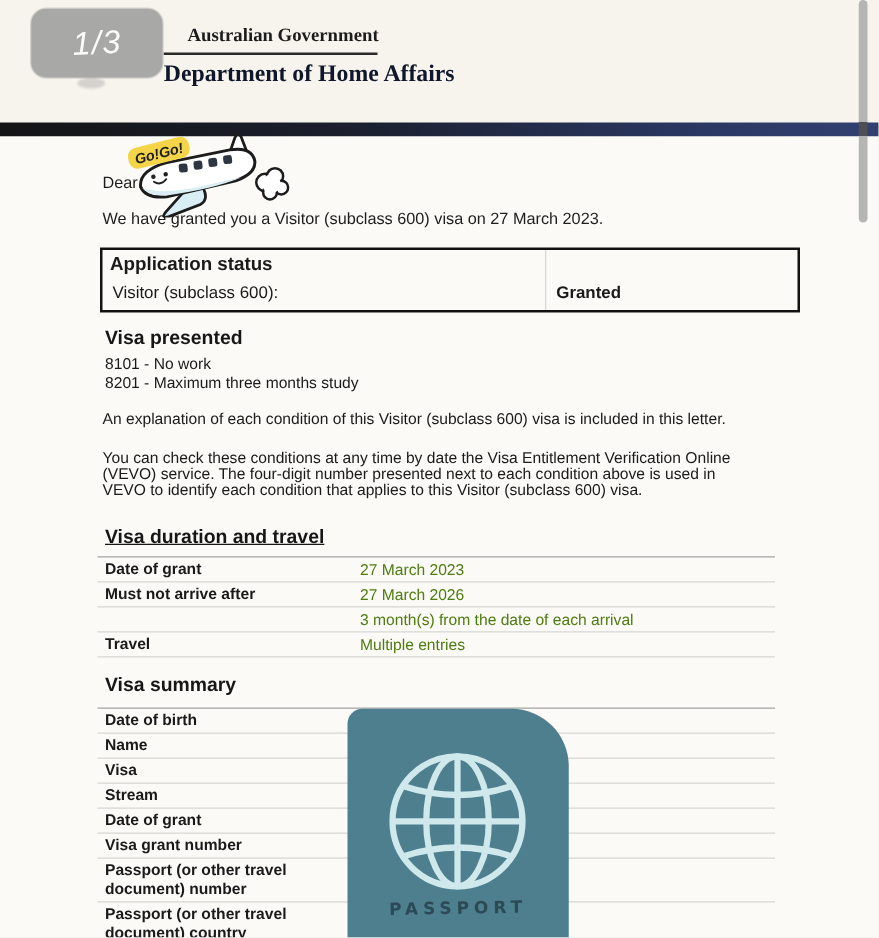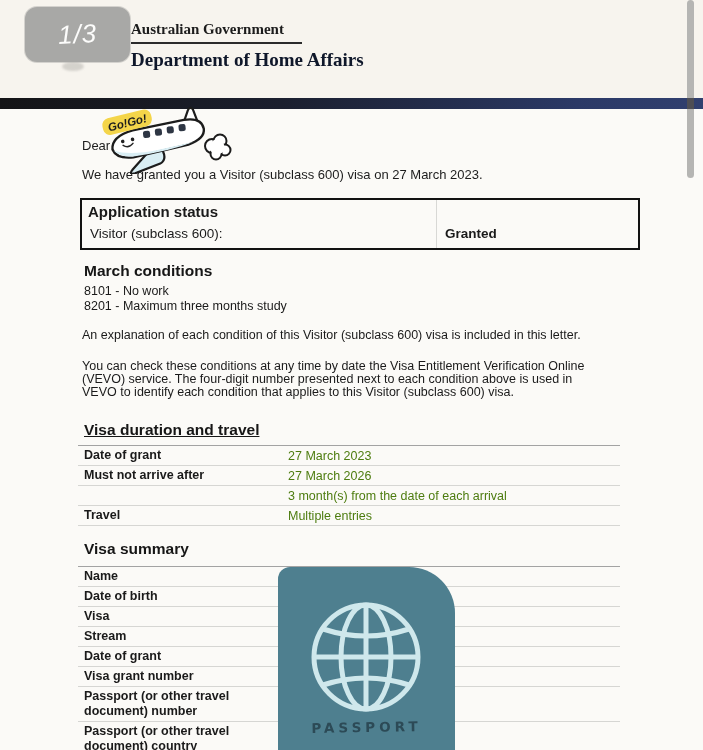--- a/index.html
+++ b/index.html
@@ -18,21 +18,21 @@
     box-shadow:0 0 0 1px rgba(160,160,158,.4);
   }
   .page-badge .num{
     color:#fcfcfb; font-size:26px; font-style:italic; font-weight:500;
     transform:rotate(-3deg); letter-spacing:1px;
   }
   .arms-remnant{position:absolute; left:62px; top:62px; width:22px; height:9px;
     background:#b9b7b2; border-radius:50%; opacity:.55; filter:blur(1px);}
   
   .govt{position:absolute; left:131px; top:21px; font-family:"Liberation Serif", serif;
-    font-weight:bold; font-size:15px; color:#1c1c1c;}
+    font-weight:bold; font-size:15px; color:#1c1c1c;padding-left:19px;}
   .govt-rule{position:absolute; left:131px; top:42px; width:171px; height:2px; background:#2b2b2b;}
   .dept{position:absolute; left:131px; top:49px; font-family:"Liberation Serif", serif;
     font-weight:bold; font-size:19px; color:#0f172a;}
   
   .page-bar{position:absolute; left:0; top:98px; width:703px; height:11px;
     background:linear-gradient(90deg,#141416 0%, #1b1f2e 40%, #2b3966 82%, #31406f 100%);}
   
   .scrollbar{position:absolute; left:687px; top:0; width:7px; height:178px; border-radius:4px;
     background:linear-gradient(180deg,#b5b5b3 0px, #b5b5b3 98px, #4e4e54 98px, #4e4e54 109px, #b5b5b3 109px, #b5b5b3 100%);}
   
@@ -136,21 +136,21 @@
   <div class="t salutation">Dear</div>
   <div class="t intro">We have granted you a Visitor (subclass 600) visa on 27 March 2023.</div>
 
   <div class="status-box">
     <div class="divider"></div>
     <div class="title">Application status</div>
     <div class="row-label">Visitor (subclass 600):</div>
     <div class="row-value">Granted</div>
   </div>
 
-  <div class="h h-conditions">March conditions</div>
+  <div class="h h-conditions">Visa presented</div>
   <div class="cond cond1">8101 - No work</div>
   <div class="cond cond2">8201 - Maximum three months study</div>
 
   <div class="para para1">An explanation of each condition of this Visitor (subclass 600) visa is included in this letter.</div>
   <div class="para para2">
     <div>You can check these conditions at any time by date the Visa Entitlement Verification Online</div>
     <div>(VEVO) service. The four-digit number presented next to each condition above is used in</div>
     <div>VEVO to identify each condition that applies to this Visitor (subclass 600) visa.</div>
   </div>
 
@@ -169,24 +169,24 @@
     </div>
     <div class="trow single">
       <span class="tlabel">Travel</span>
       <span class="tvalue">Multiple entries</span>
     </div>
   </div>
 
   <div class="h h-summary">Visa summary</div>
   <div class="tbl tbl-summary">
     <div class="trow single">
+      <span class="tlabel">Date of birth</span>
+    </div>
+    <div class="trow single">
       <span class="tlabel">Name</span>
-    </div>
-    <div class="trow single">
-      <span class="tlabel">Date of birth</span>
     </div>
     <div class="trow single">
       <span class="tlabel">Visa</span>
     </div>
     <div class="trow single">
       <span class="tlabel">Stream</span>
     </div>
     <div class="trow single">
       <span class="tlabel">Date of grant</span>
     </div>

